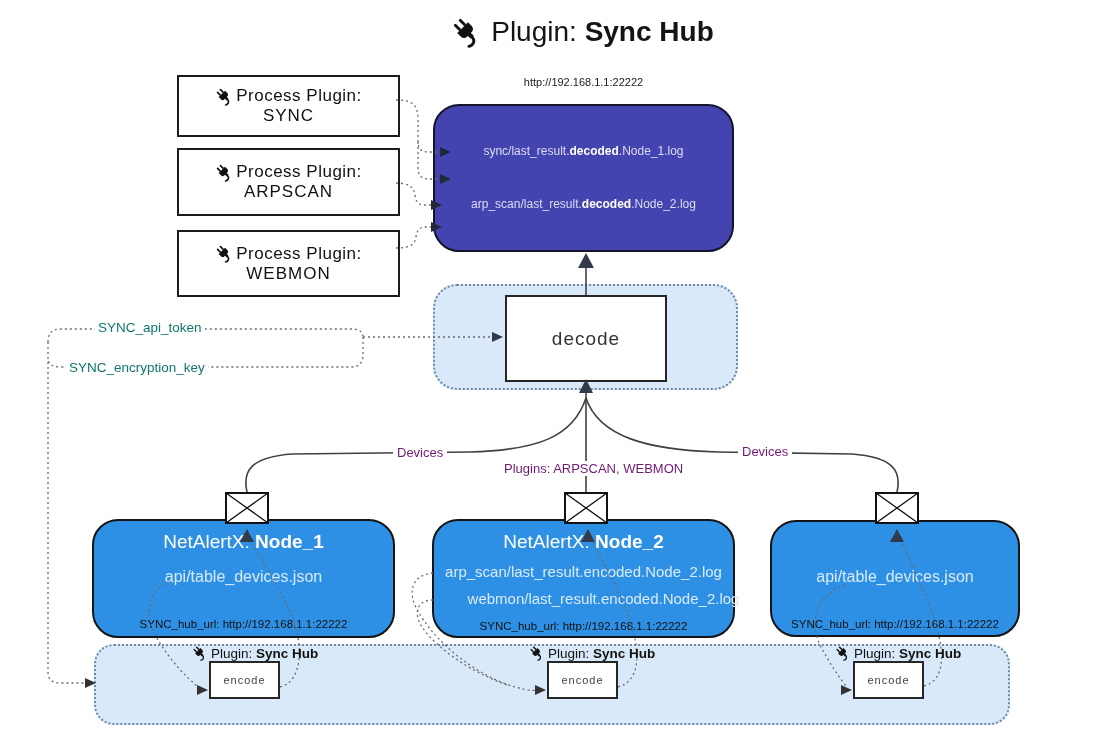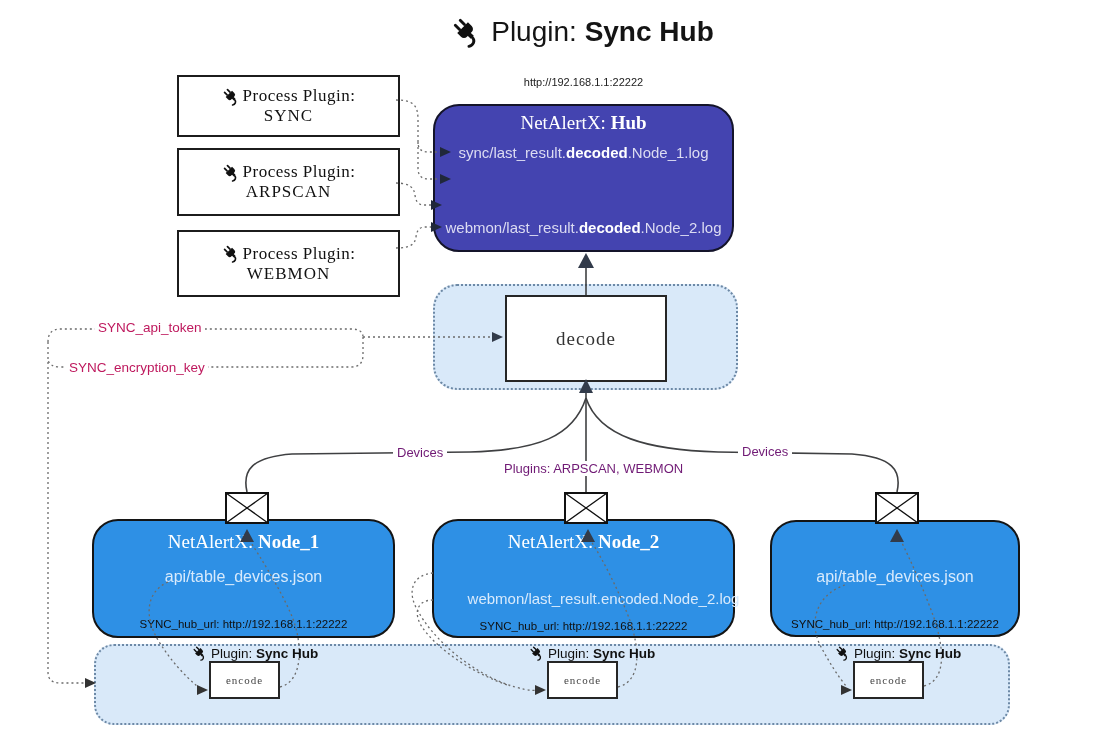--- a/index.html
+++ b/index.html
@@ -1,45 +1,45 @@
 <!DOCTYPE html>
 <html><head>
 <meta charset="utf-8">
 <style>
   html,body{margin:0;padding:0;background:#fff;}
   .stage{position:relative;width:1117px;height:754px;background:#fff;overflow:hidden;
          font-family:"Liberation Sans",sans-serif;color:#1a1a1a;}
-  .mono{font-family:Liberation Serif, serif;}
+  .mono{font-family:Liberation Sans, sans-serif;}
   .abs{position:absolute;}
   
   .title{top:16px;left:0;width:100%;display:flex;justify-content:center;align-items:center;
          gap:8px;transform:translateX(24px);z-index:6;}
   .title .t-text{font-size:28px;color:#141414;}
   .title .t-bold{font-weight:bold;}
   
   .pbox{left:177px;width:219px;background:#fff;border:2px solid #1c1c1c;z-index:2;
         display:flex;flex-direction:column;align-items:center;justify-content:center;}
   .pbox .row{display:flex;align-items:center;gap:2px;}
   .pbox .ptxt{font-size:17px;letter-spacing:.5px;color:#111;}
   .pbox .pname{font-size:17px;letter-spacing:1px;color:#111;}
   
   .hub-url{top:76px;left:433px;width:301px;text-align:center;font-size:11px;color:#222;z-index:2;}
   .hub{left:433px;top:104px;width:301px;height:148px;border-radius:26px;
        background:var(--hub-fill);border:2.5px solid #14142a;z-index:2;box-sizing:border-box;}
   .hub-title{top:112px;left:433px;width:301px;text-align:center;font-size:19px;color:#fff;z-index:3;}
-  .hub-line{left:433px;width:301px;text-align:center;font-size:15px;color:#dcdcf2;z-index:3;white-space:nowrap;}
+  .hub-line{left:433px;width:301px;text-align:center;font-size:12px;color:#dcdcf2;z-index:3;white-space:nowrap;}
   .hub-line b{color:#fff;}
   
   .panel{background:var(--panel-fill);border:2px dotted #6d89a6;box-sizing:border-box;z-index:1;}
   .decode-panel{left:433px;top:284px;width:305px;height:106px;border-radius:24px;}
   .white-box{background:#fff;border:2px solid #262626;box-sizing:border-box;z-index:2;
              display:flex;align-items:center;justify-content:center;}
   .decode-box{left:505px;top:295px;width:162px;height:87px;font-size:19px;color:#333;letter-spacing:1px;}
   
-  .keylabel{font-size:13.5px;color:#be185d;background:#fff;padding:0 3px;z-index:6;white-space:nowrap;}
+  .keylabel{font-size:13.5px;color:#0f766e;background:#fff;padding:0 3px;z-index:6;white-space:nowrap;}
   
   .edgelabel{font-size:13px;color:#701a75;background:#fff;padding:0 4px;z-index:6;white-space:nowrap;}
   
   .node{background:var(--node-fill);border:2.5px solid #141414;border-radius:26px;z-index:2;box-sizing:border-box;}
   .node-title{text-align:center;font-size:19px;color:#fff;z-index:3;white-space:nowrap;}
   .node-file{text-align:center;color:#d8eafc;z-index:3;white-space:nowrap;}
   .node-url{text-align:center;font-size:11.5px;color:#101010;z-index:3;white-space:nowrap;}
   
   .band{left:94px;top:644px;width:916px;height:81px;border-radius:20px;}
   .enc-box{width:71px;height:38px;font-size:11px;color:#444;letter-spacing:1px;}
@@ -162,41 +162,41 @@
             <path d="M12 17.5 C12 21.4 8 22.4 5.4 20.6" stroke="#111" stroke-width="2.1" fill="none" stroke-linecap="round"></path>
           </g>
         </svg>
       <span class="ptxt">Process Plugin:</span>
       </div>
     <div class="pname">WEBMON</div>
   </div>
 
   <div class="abs hub-url">http://192.168.1.1:22222</div>
   <div class="abs hub"></div>
-  <div class="abs hub-title mono"><span>NetAlertX: </span><b>Hub</b></div>
   <div class="abs hub-line" style="top:144px;"><span>sync/last_result.</span><b>decoded</b><span>.Node_1.log</span></div>
-  <div class="abs hub-line" style="top:219px;"><span>webmon/last_result.</span><b>decoded</b><span>.Node_2.log</span></div>
+  <div class="abs hub-line" style="top:197px;"><span>arp_scan/last_result.</span><b>decoded</b><span>.Node_2.log</span></div>
 
   <div class="abs panel decode-panel"></div>
   <div class="abs white-box decode-box mono">decode</div>
 
   <div class="abs keylabel" style="left:95px;top:320px;">SYNC_api_token</div>
   <div class="abs keylabel" style="left:66px;top:360px;">SYNC_encryption_key</div>
 
   <div class="abs edgelabel" style="left:393px;top:445px;">Devices</div>
   <div class="abs edgelabel" style="left:738px;top:444px;">Devices</div>
   <div class="abs edgelabel" style="left:500px;top:461px;">Plugins: ARPSCAN, WEBMON</div>
 
   <div class="abs node" style="left:92px;top:519px;width:303px;height:119px;"></div>
   <div class="abs node-title mono" style="left:92px;top:531px;width:303px;"><span>NetAlertX: </span><b>Node_1</b></div>
   <div class="abs node-file" style="left:92px;top:568px;width:303px;font-size:16px;">api/table_devices.json</div>
   <div class="abs node-url" style="left:92px;top:618px;width:303px;">SYNC_hub_url: http://192.168.1.1:22222</div>
 
   <div class="abs node" style="left:432px;top:519px;width:303px;height:119px;"></div>
   <div class="abs node-title mono" style="left:432px;top:531px;width:303px;"><span>NetAlertX: </span><b>Node_2</b></div>
+  <div class="abs node-file" style="left:432px;top:563px;width:303px;font-size:15px;">arp_scan/last_result.encoded.Node_2.log</div>
   <div class="abs node-file" style="left:432px;top:590px;width:303px;font-size:15px;margin-left:20px;">webmon/last_result.encoded.Node_2.log</div>
   <div class="abs node-url" style="left:432px;top:620px;width:303px;">SYNC_hub_url: http://192.168.1.1:22222</div>
 
   <div class="abs node" style="left:770px;top:520px;width:250px;height:117px;"></div>
   <div class="abs node-file" style="left:770px;top:568px;width:250px;font-size:16px;">api/table_devices.json</div>
   <div class="abs node-url" style="left:770px;top:618px;width:250px;">SYNC_hub_url: http://192.168.1.1:22222</div>
 
   <svg class="abs env" style="left:225px;top:492px;" width="44" height="32" viewBox="0 0 44 32">
       <rect x="1" y="1" width="42" height="30" fill="#fff" stroke="#111" stroke-width="2"></rect>
       <path d="M1,1 L22,16 L43,1 M1,31 L22,16 L43,31" fill="none" stroke="#111" stroke-width="1.4"></path>

